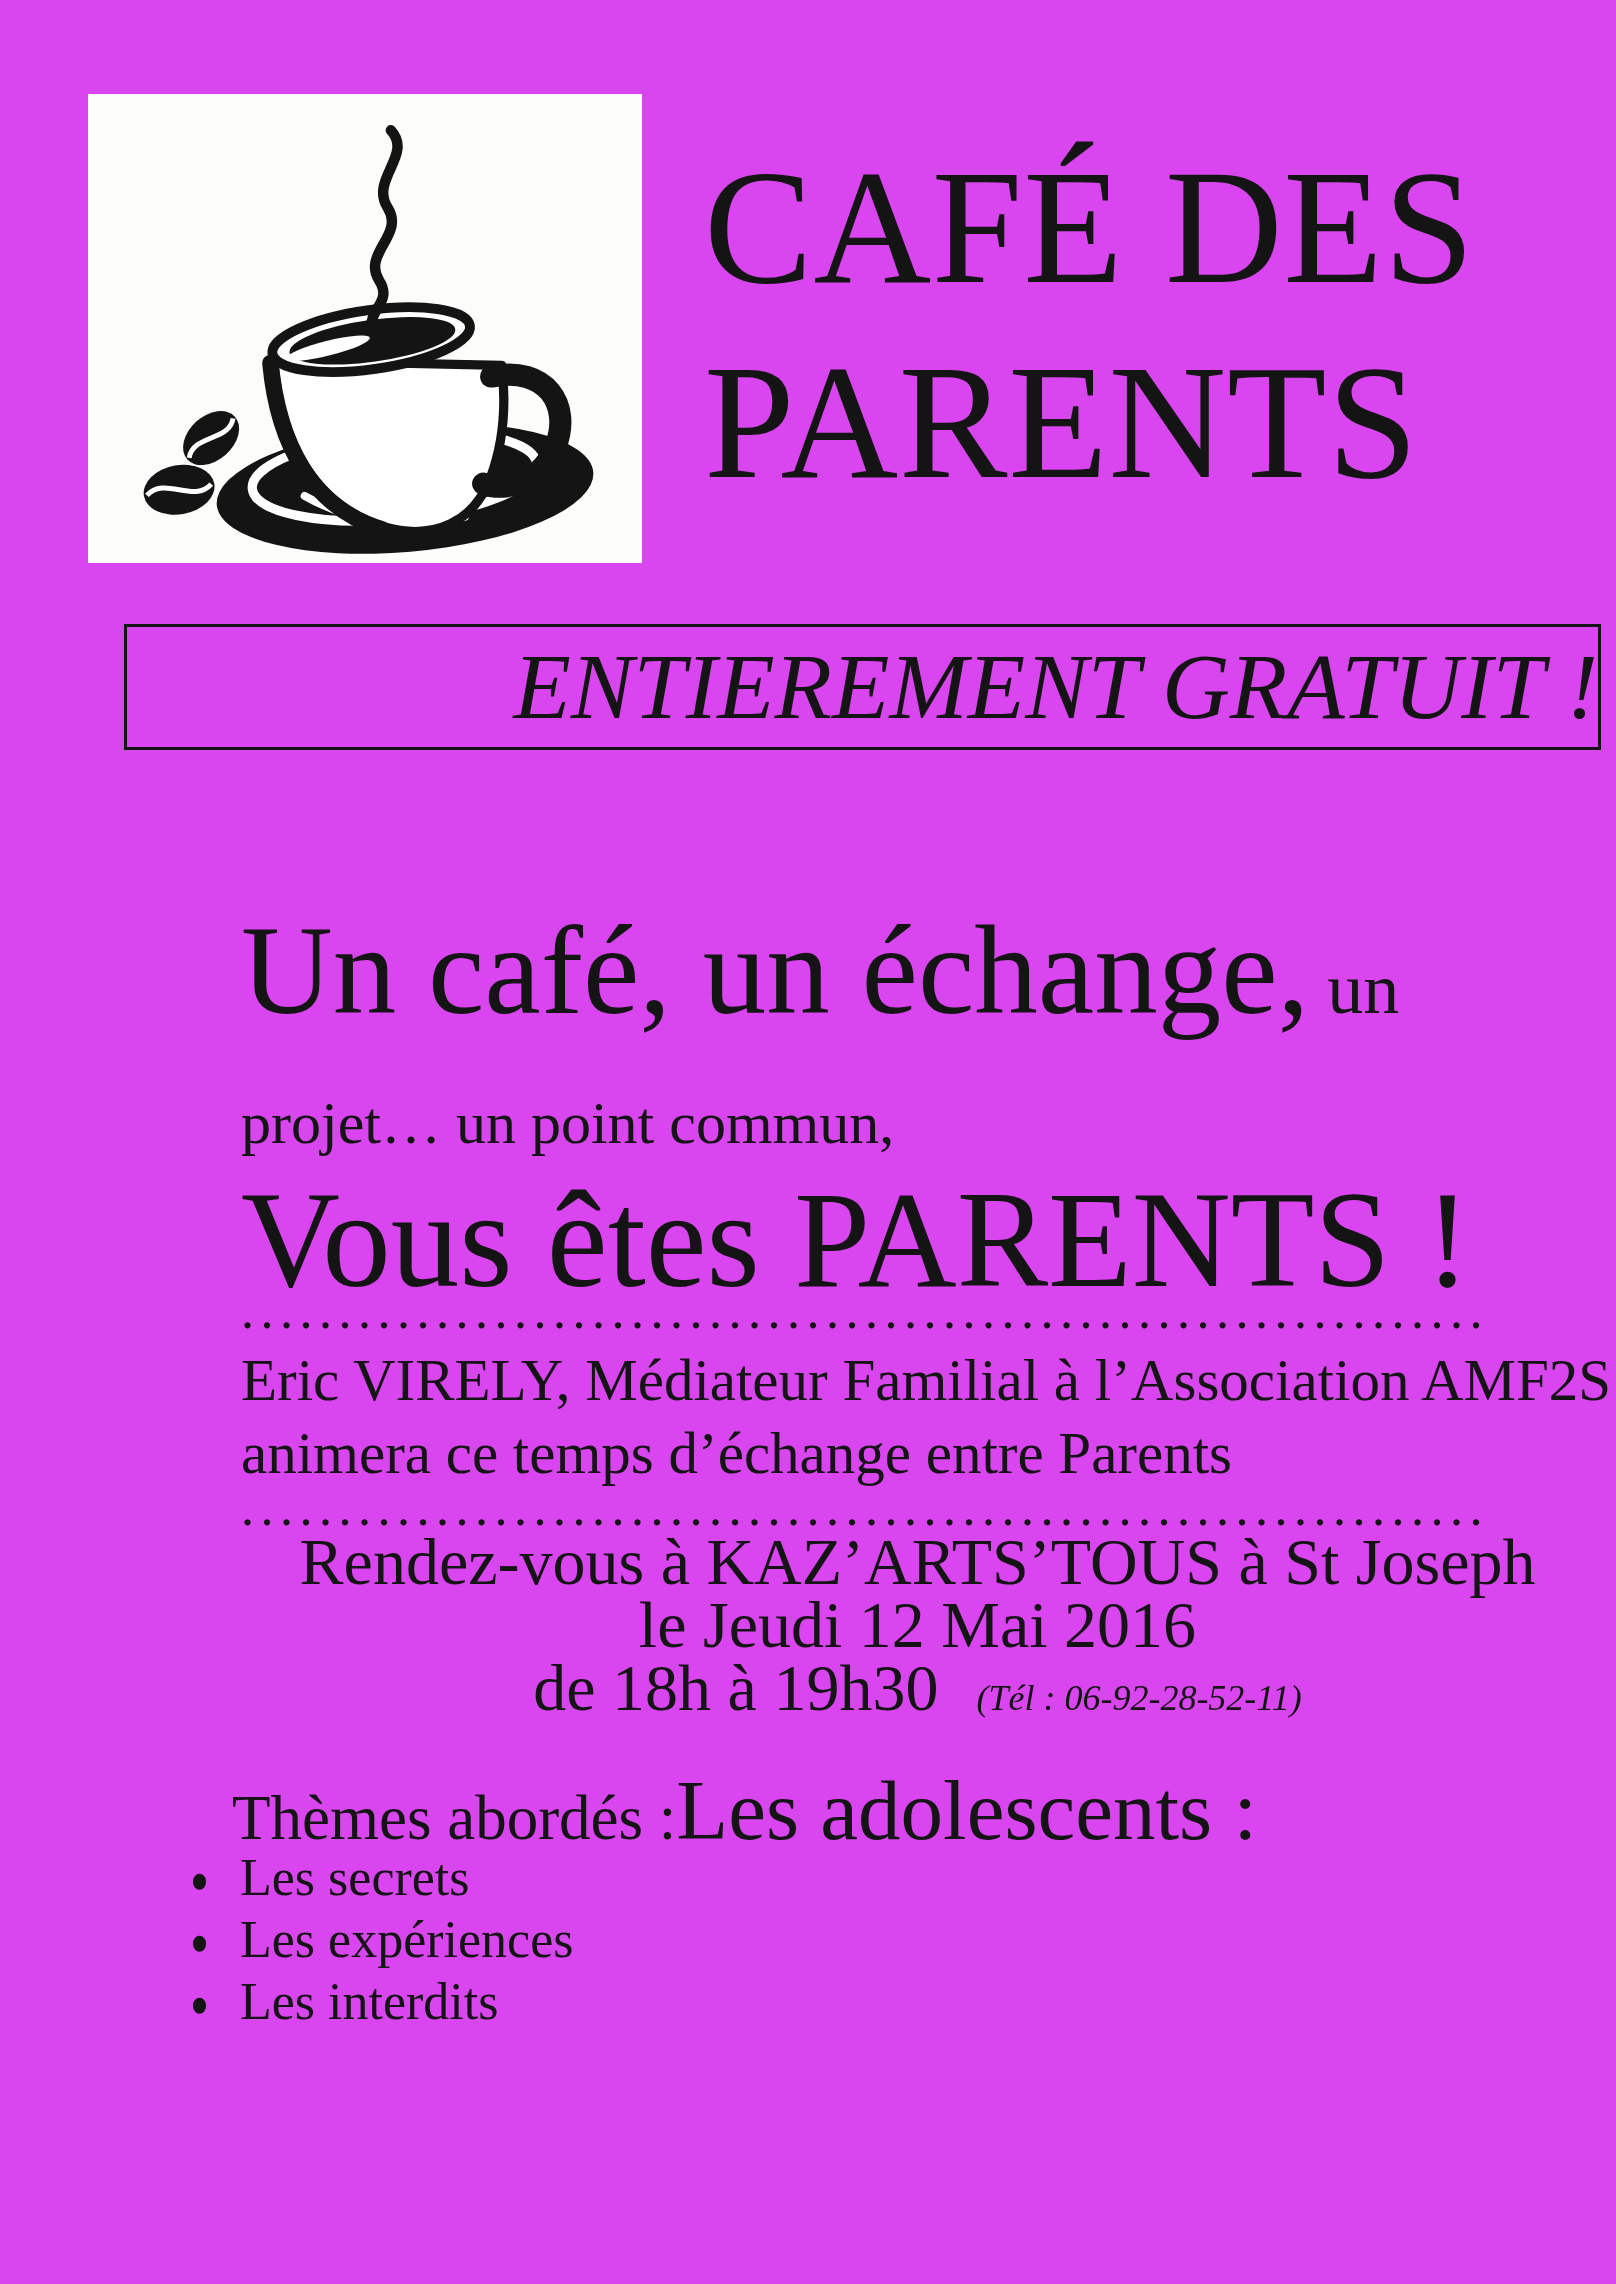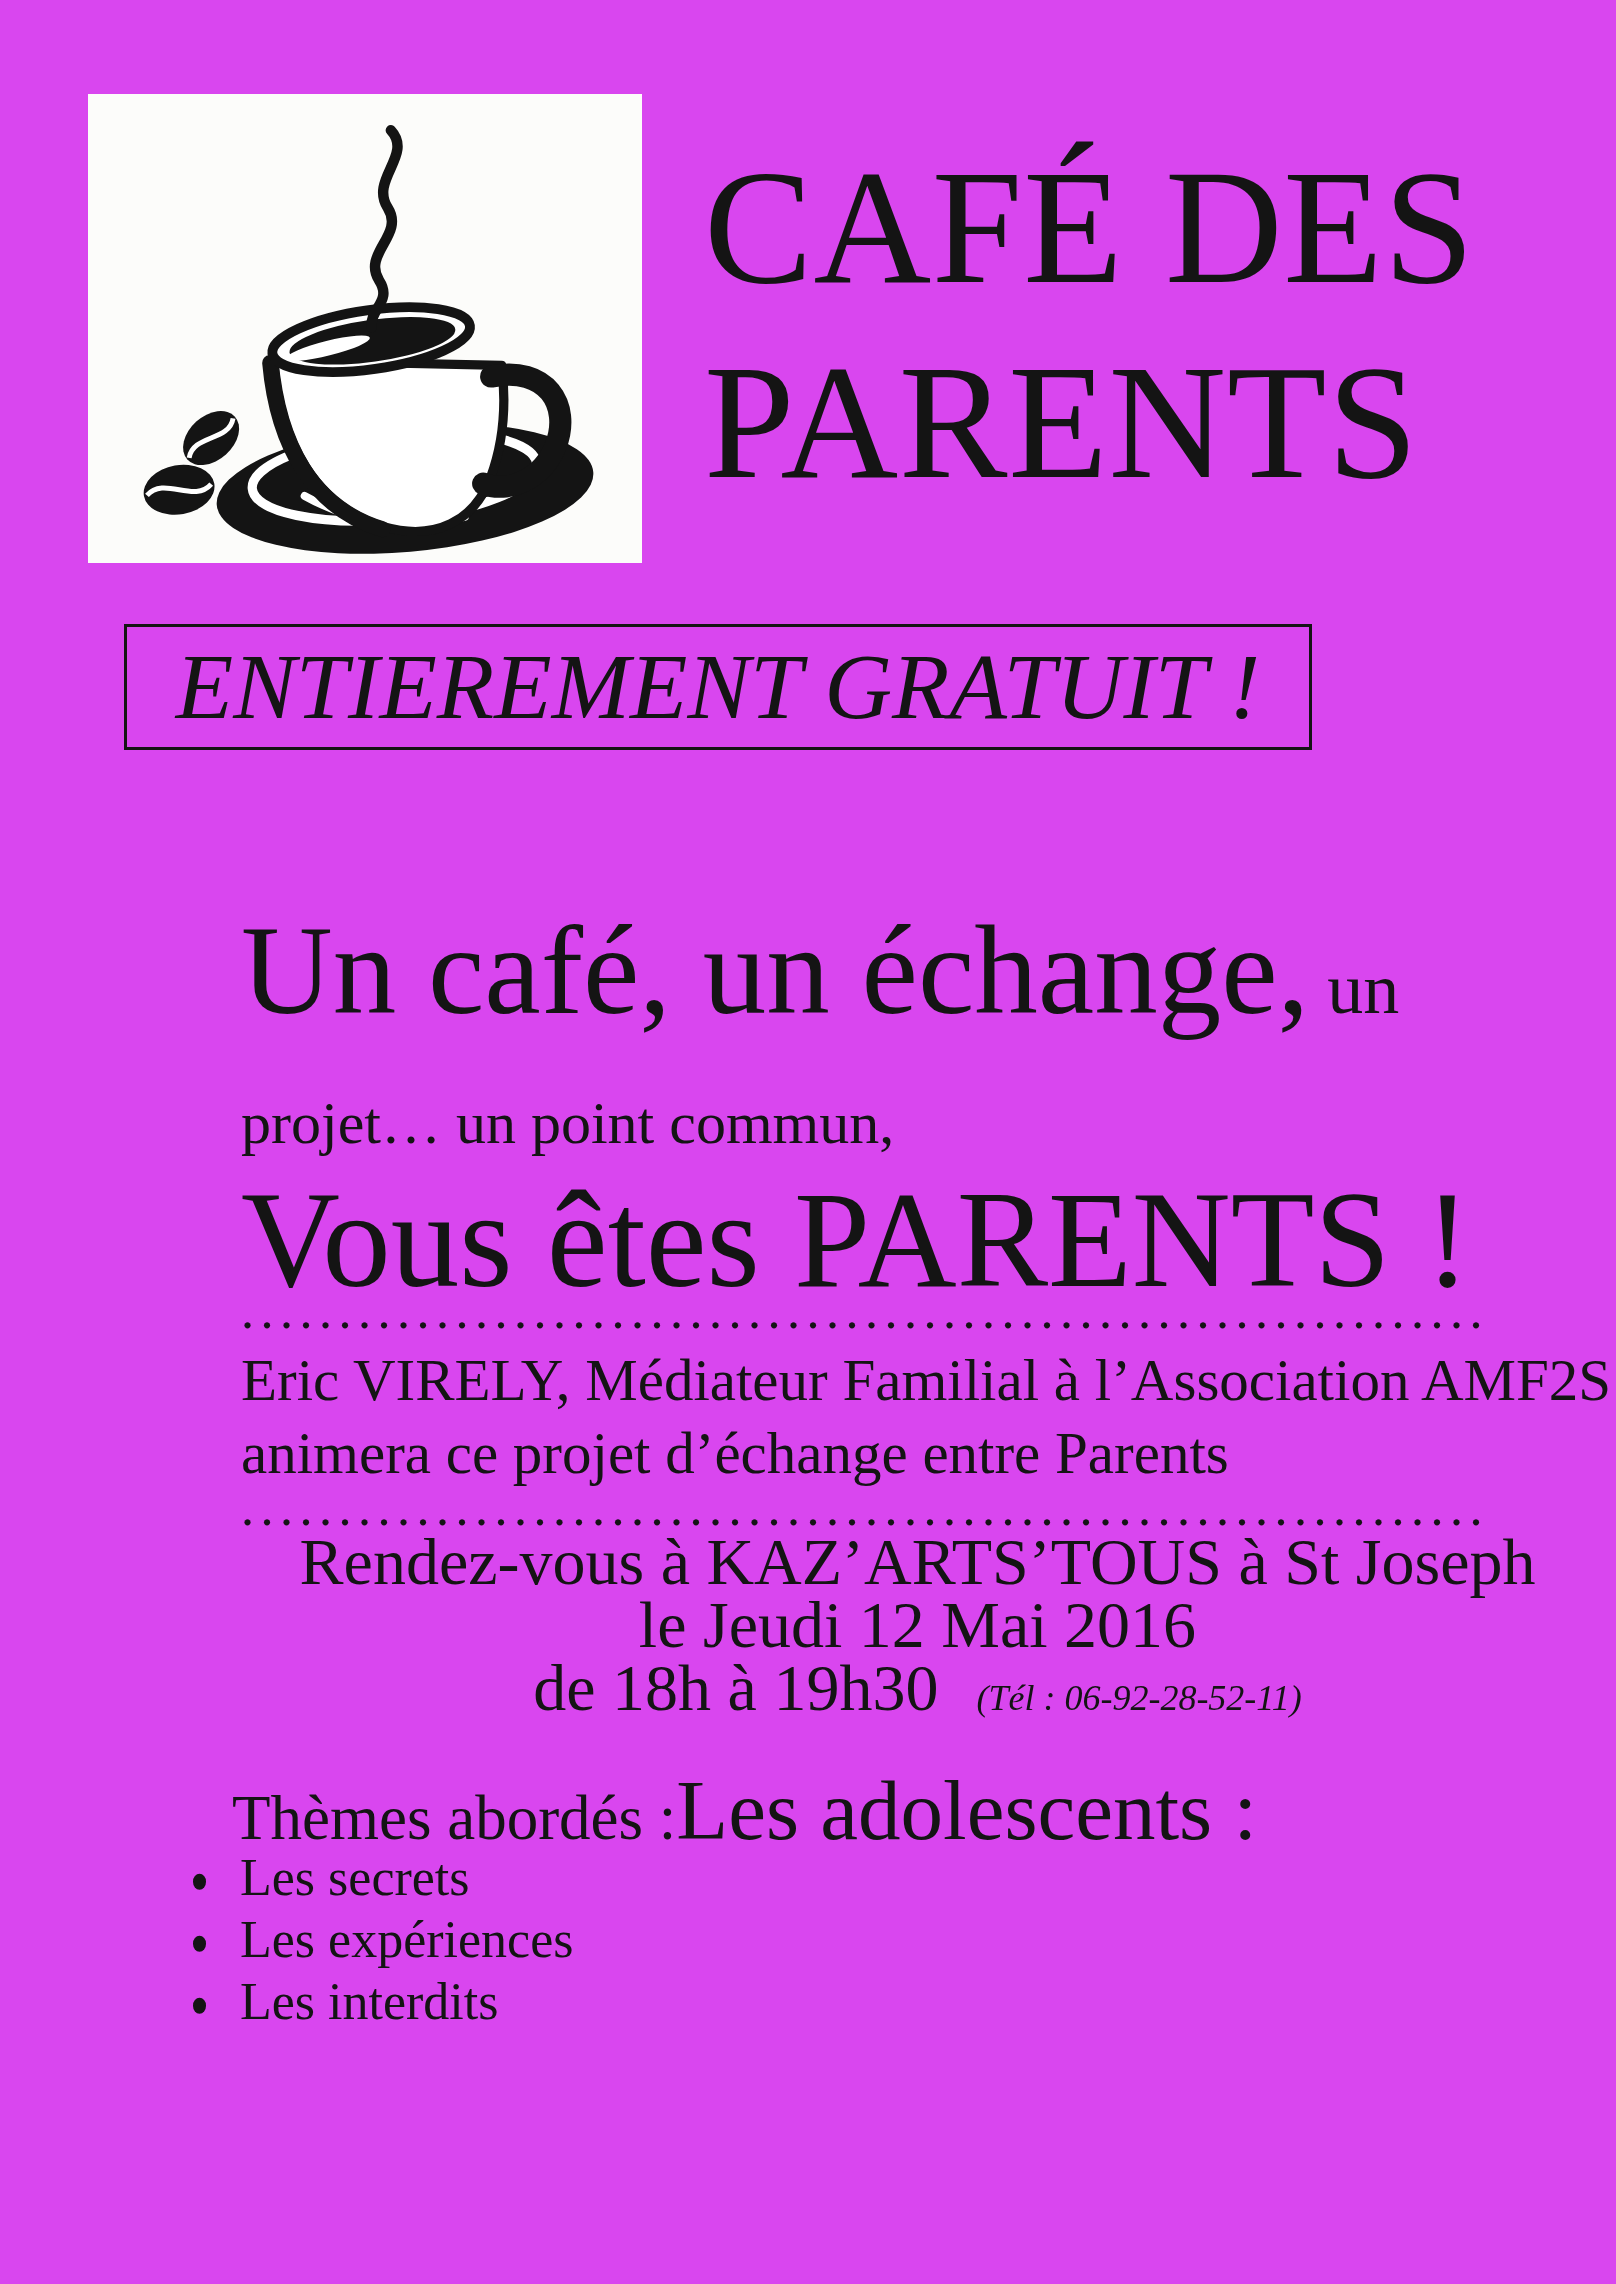--- a/index.html
+++ b/index.html
@@ -20,23 +20,23 @@
   }
   .coffee-art svg { width:100%; height:100%; display:block; }
   .title {
     position:absolute; left:704px; top:130px;
     font-size:163px; line-height:195px;
     white-space:nowrap; letter-spacing:0.7px;
   }
   
   .banner {
     position:absolute; left:124px; top:624px;
-    width:1188px; height:126px;
+    width:1477px; height:126px;
     border:3.9px solid #141414;
-    text-align:center;
+    text-align:right;
   }
   .banner .banner-text {
     font-style:italic;
     font-size:94px; line-height:119px;
     white-space:nowrap;
   }
   
   .intro { position:absolute; left:241px; top:907px; white-space:nowrap; }
   .intro-l1 { font-size:127px; line-height:127px; }
   .intro-l1 .small-un { font-size:72px; }
@@ -115,21 +115,21 @@
   <div class="intro">
     <div class="intro-l1"><span>Un café, un échange,</span><span class="small-un"> un</span></div>
     <div class="intro-l2">projet… un point commun,</div>
     <div class="intro-l3">Vous êtes PARENTS !</div>
   </div>
 
   <div class="dots dots1">................................................................</div>
 
   <div class="facilitator">
     <div>Eric VIRELY, Médiateur Familial à l’Association AMF2S</div>
-    <div>animera ce projet d’échange entre Parents</div>
+    <div>animera ce temps d’échange entre Parents</div>
   </div>
 
   <div class="dots dots2">................................................................</div>
 
   <div class="event">
     <div>Rendez-vous à KAZ’ARTS’TOUS à St Joseph</div>
     <div>le Jeudi 12 Mai 2016</div>
     <div><span>de 18h à 19h30</span><span class="phone">(Tél : 06-92-28-52-11)</span></div>
   </div>
 

